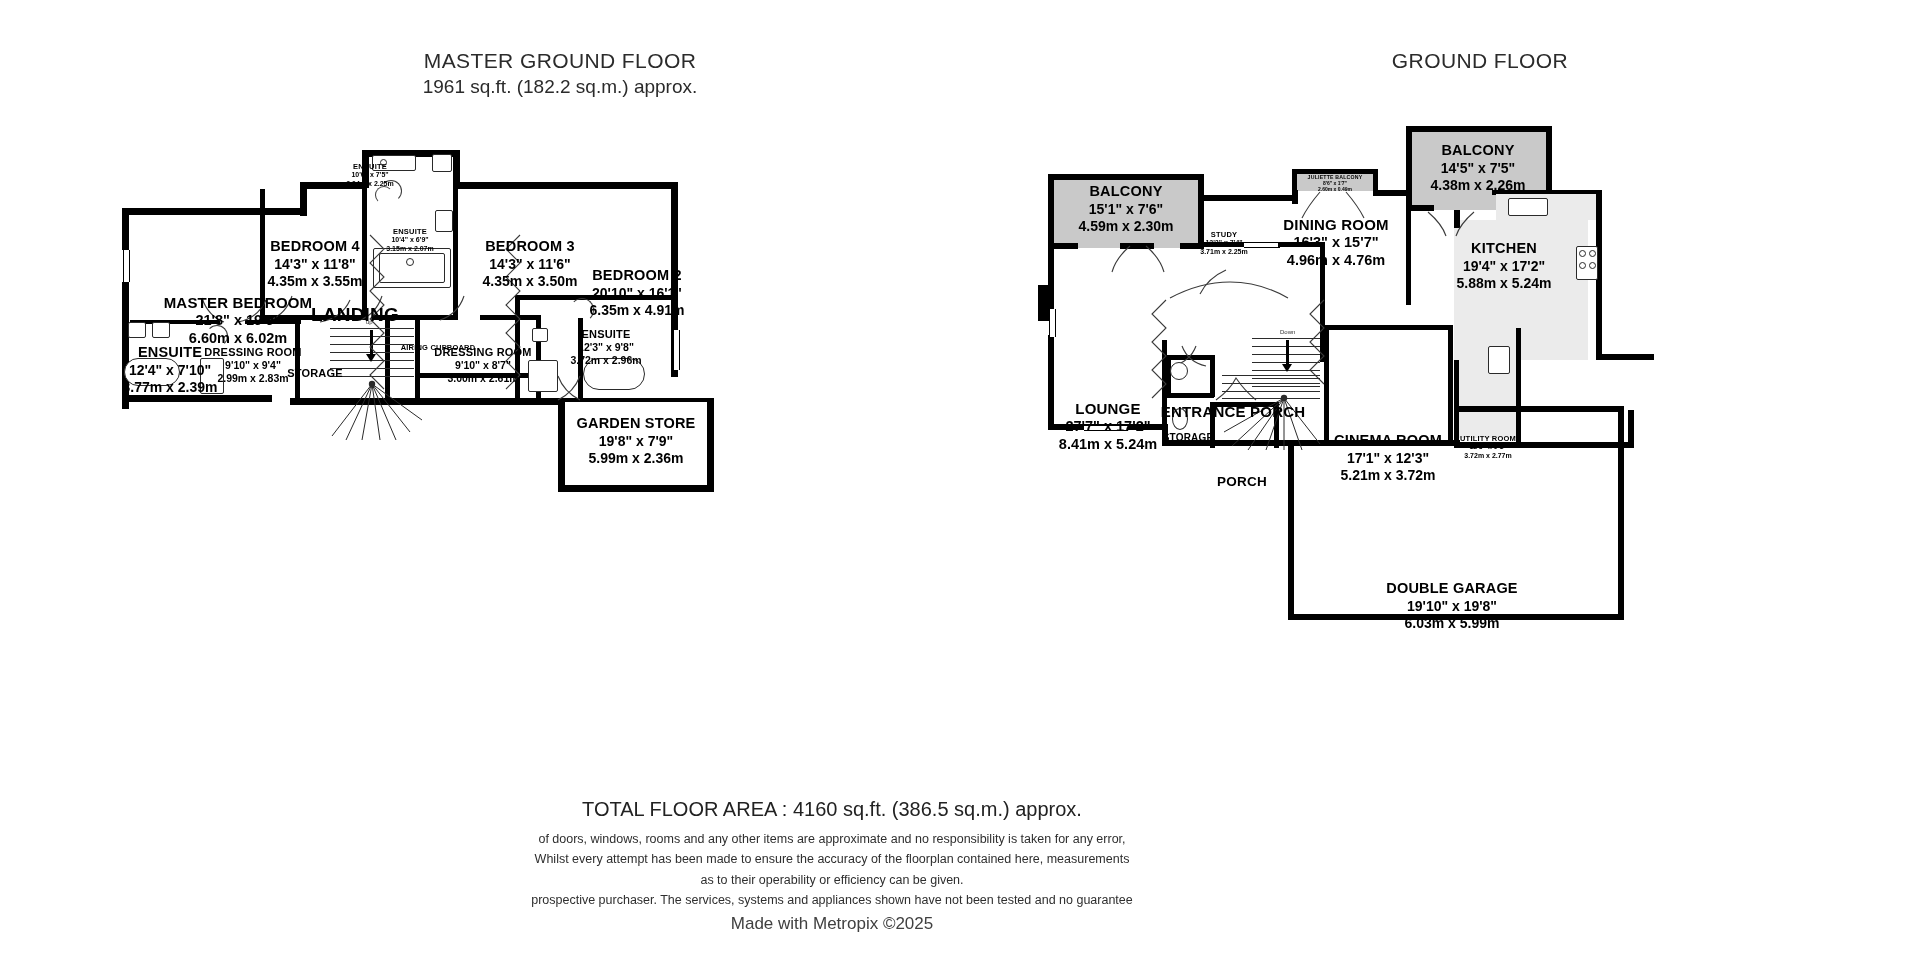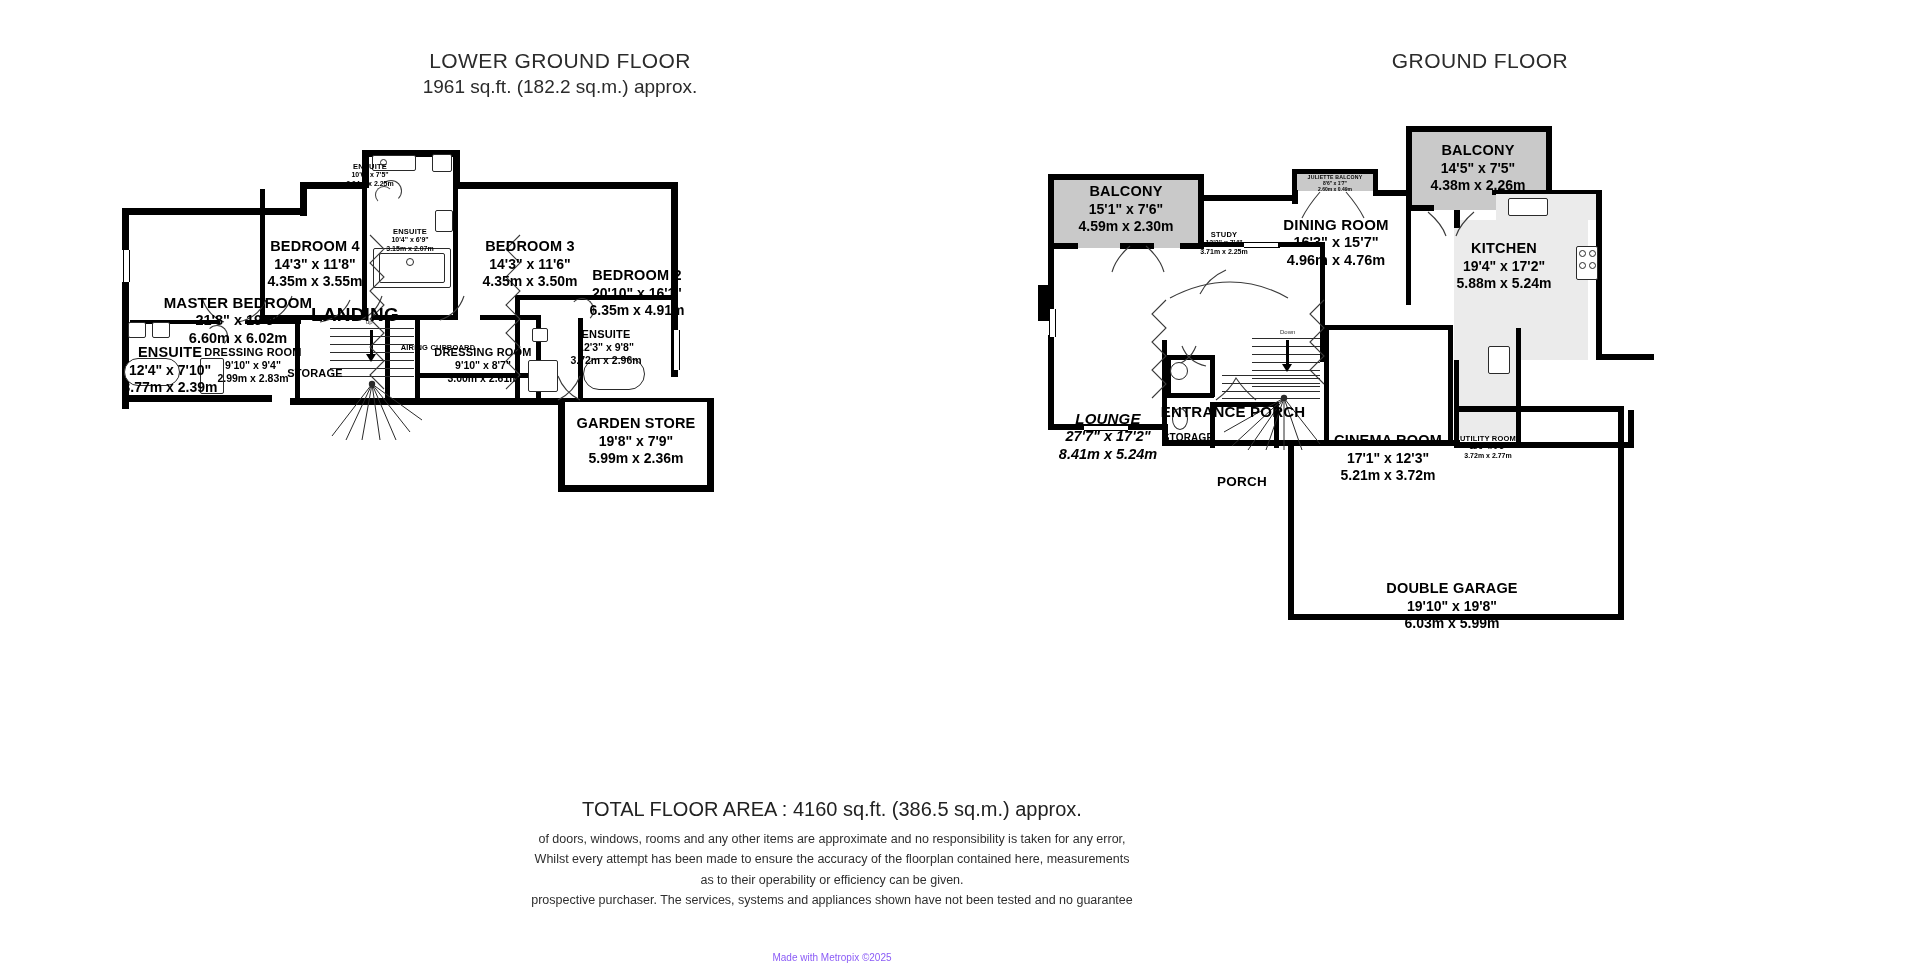--- a/index.html
+++ b/index.html
@@ -179,35 +179,34 @@
     color: #222;
     margin-bottom: 8px;
     white-space: nowrap;
   }
   .disclaimer-line {
     font-size: 12.5px;
     color: #2e2e2e;
     line-height: 1.62;
   }
   .made-with {
-    font-size: 10px;
-    color: #8b5cf6;
+    font-size: 17px;
+    color: #404040;
     line-height: 1.62;
-    margin-top: 40px;
   }
   .svgbox { position: absolute; overflow: visible; }
   .swing { fill: none; stroke: #3a3a3a; stroke-width: 1.1; }
 </style>
 </head>
 <body>
 
 <div id="page">
 
   <div class="floor-title" style="left:280px; top:48px; width:560px;">
-    <span class="ft-name">LOWER GROUND FLOOR</span>
+    <span class="ft-name">MASTER GROUND FLOOR</span>
     <span class="ft-area">1961 sq.ft. (182.2 sq.m.) approx.</span>
   </div>
 
   <div class="floor-title" style="left:1200px; top:48px; width:560px;">
     <span class="ft-name">GROUND FLOOR</span>
   </div>
 
   <div class="plan" style="left:140px; top:150px; width:740px; height:410px;">
 
     <div class="room-fill" style="left:10px; top:60px; width:700px; height:280px;"></div>
@@ -563,21 +562,21 @@
       <span class="rl-imp">16'3"  x 15'7"</span>
       <span class="rl-met">4.96m  x 4.76m</span>
     </div>
 
     <div class="room-label" style="left:474px; top:90px;">
       <span class="rl-name">KITCHEN</span>
       <span class="rl-imp">19'4"  x 17'2"</span>
       <span class="rl-met">5.88m  x 5.24m</span>
     </div>
 
-    <div class="room-label sz-lg" style="left:78px; top:260px;font-style:italic;">
+    <div class="room-label sz-lg" style="left:78px; top:250px;">
       <span class="rl-name">LOUNGE</span>
       <span class="rl-imp">27'7"  x 17'2"</span>
       <span class="rl-met">8.41m  x 5.24m</span>
     </div>
 
     <div class="room-label sz-nm" style="left:203px; top:253px;">
       <span class="rl-name" style="font-size:15px;">ENTRANCE PORCH</span>
     </div>
 
     <div class="room-label sz-xs" style="left:158px; top:282px;">

